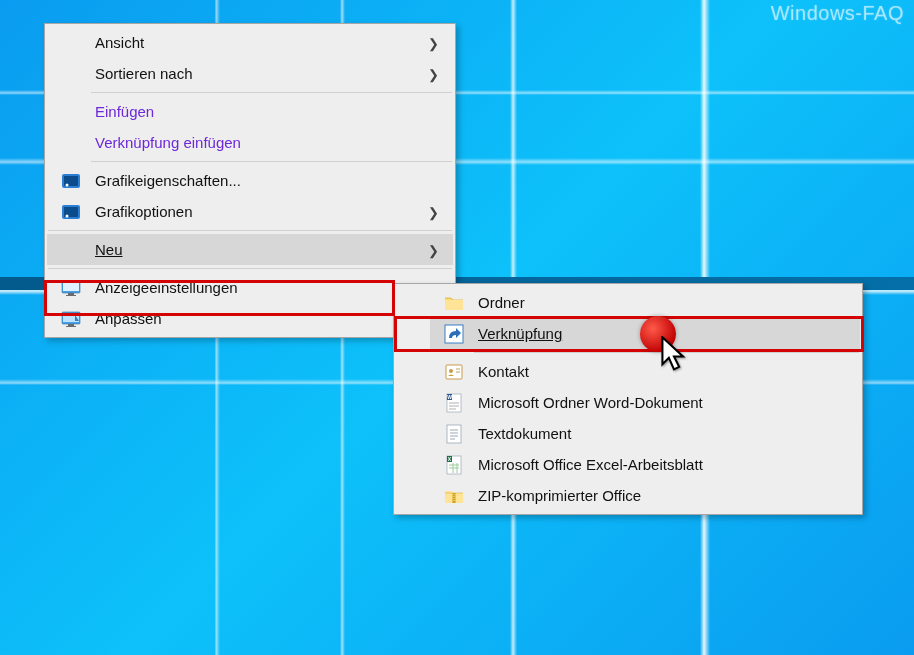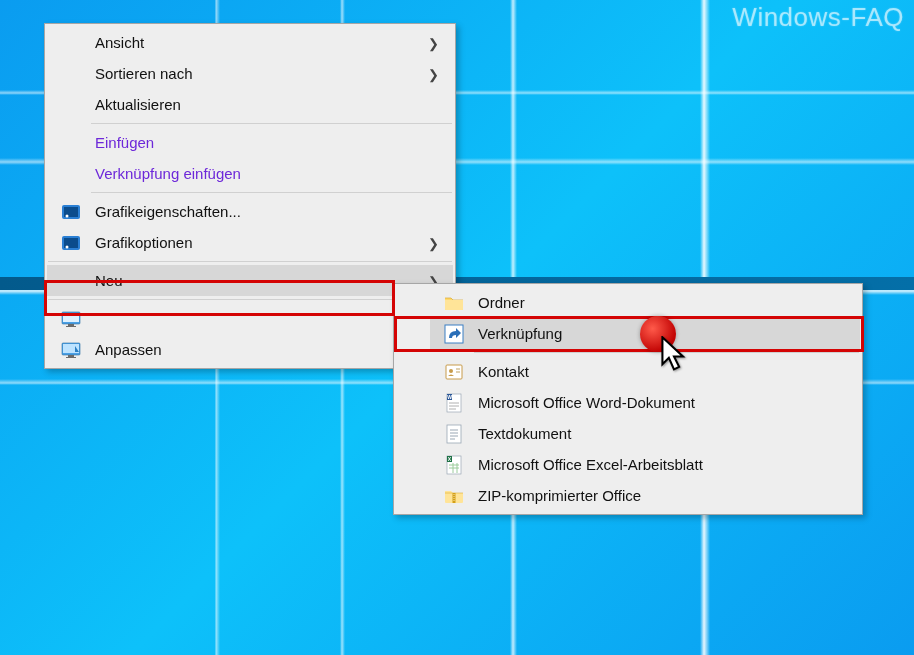--- a/index.html
+++ b/index.html
@@ -23,21 +23,21 @@
         linear-gradient(0deg, transparent 490px, rgba(255,255,255,0.55) 493px, transparent 497px),
         linear-gradient(0deg, transparent 560px, rgba(255,255,255,0.55) 562px, transparent 565px),
         linear-gradient(135deg, #0a9cf0 0%, #0dc1fa 50%, #0a9cf0 100%);
     }
     .dark-stripe {
       position: absolute; left: 0; right: 0; top: 277px; height: 13px;
       background: linear-gradient(90deg, #035a8c, #046fa8);
     }
     .watermark {
       position: absolute; top: 2px; right: 10px;
-      font-size: 26px; font-weight: 300;
+      font-size: 20px; font-weight: 300;
       color: rgba(255,255,255,0.55);
       letter-spacing: 0.5px;
       text-shadow: 0 0 2px rgba(255,255,255,0.3);
     }
     .menu {
       position: absolute;
       background: #eeeeee;
       border: 1px solid #a6a6a6;
       box-shadow: 3px 3px 6px rgba(0,0,0,0.25);
       padding: 3px 2px;
@@ -46,21 +46,21 @@
     .menu2 { left: 393px; top: 283px; width: 470px; padding-left: 36px; }
     .item {
       display: flex; align-items: center;
       height: 31px;
       padding: 0 20px 0 48px;
       position: relative;
       color: #111;
       cursor: default;
     }
     .item.disabled { color: #6d28d9; }
-    .item.hov { background: #d7d7d7; }
+    .item.hov { background: #d7d7d7; text-decoration: underline; }
     .item .arrow {
       position: absolute; right: 14px; top: 50%; transform: translateY(-50%);
       font-size: 13px; color: #444;
     }
     .sep {
       height: 1px; background: #d0d0d0;
       margin: 3px 1px 3px 44px;
     }
     .sep-full { margin-left: 1px; }
     .ico {
@@ -103,23 +103,20 @@
 <div class="menu menu1">
 
   <div class="item">
     <span>Ansicht</span>
     <span class="arrow">❯</span>
   </div>
   <div class="item">
     <span>Sortieren nach</span>
     <span class="arrow">❯</span>
   </div>
-  <div class="item">
-    <span>Aktualisieren</span>
-  </div>
 
   <div class="sep"></div>
 
   <div class="item disabled">
     <span>Einfügen</span>
   </div>
   <div class="item disabled">
     <span>Verknüpfung einfügen</span>
   </div>
 
@@ -158,20 +155,21 @@
 
   <div class="item">
     <span class="ico">
       <svg viewBox="0 0 20 20">
           <rect x="1" y="3" width="18" height="12" rx="1" fill="#4aa0e6" stroke="#2b6fa3" stroke-width="0.6"></rect>
           <rect x="2" y="4" width="16" height="9" fill="#dff1ff"></rect>
           <rect x="7" y="15" width="6" height="2" fill="#6b6b6b"></rect>
           <rect x="5" y="17" width="10" height="1" fill="#6b6b6b"></rect>
         </svg>
     </span>
+    <span>Anzeigeeinstellungen</span>
   </div>
   <div class="item">
     <span class="ico">
       <svg viewBox="0 0 20 20">
           <rect x="1" y="3" width="18" height="12" rx="1" fill="#4aa0e6" stroke="#2b6fa3" stroke-width="0.6"></rect>
           <rect x="2" y="4" width="16" height="9" fill="#bde3ff"></rect>
           <path d="M14 6 L18 12 L14 12 Z" fill="#2b7fc4"></path>
           <rect x="7" y="15" width="6" height="2" fill="#6b6b6b"></rect>
           <rect x="5" y="17" width="10" height="1" fill="#6b6b6b"></rect>
         </svg>
@@ -221,21 +219,21 @@
     <span class="ico">
       <svg viewBox="0 0 20 20">
           <rect x="3" y="1" width="14" height="18" fill="#fff" stroke="#9aa7b4" stroke-width="0.7"></rect>
           <rect x="3" y="1" width="5" height="6" fill="#2b5797"></rect>
           <text x="5.5" y="6" font-size="5" fill="#fff" font-family="Arial" font-weight="bold" text-anchor="middle">W</text>
           <line x1="5" y1="10" x2="15" y2="10" stroke="#b0b0b0"></line>
           <line x1="5" y1="13" x2="15" y2="13" stroke="#b0b0b0"></line>
           <line x1="5" y1="16" x2="12" y2="16" stroke="#b0b0b0"></line>
         </svg>
     </span>
-    <span>Microsoft Office Word-Dokument</span>
+    <span>Microsoft Ordner Word-Dokument</span>
   </div>
   <div class="item">
     <span class="ico">
       <svg viewBox="0 0 20 20">
           <rect x="3" y="1" width="14" height="18" fill="#fff" stroke="#9aa7b4" stroke-width="0.8"></rect>
           <line x1="6" y1="6" x2="14" y2="6" stroke="#9aa7b4"></line>
           <line x1="6" y1="9" x2="14" y2="9" stroke="#9aa7b4"></line>
           <line x1="6" y1="12" x2="14" y2="12" stroke="#9aa7b4"></line>
           <line x1="6" y1="15" x2="11" y2="15" stroke="#9aa7b4"></line>
         </svg>

